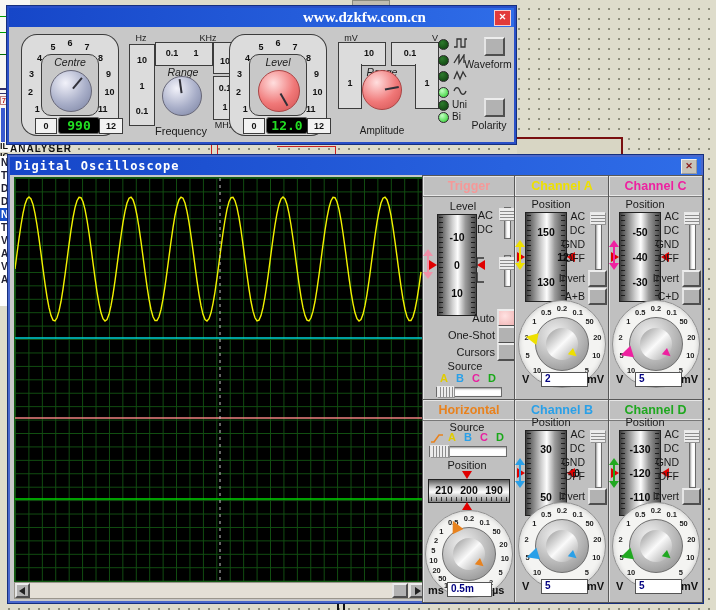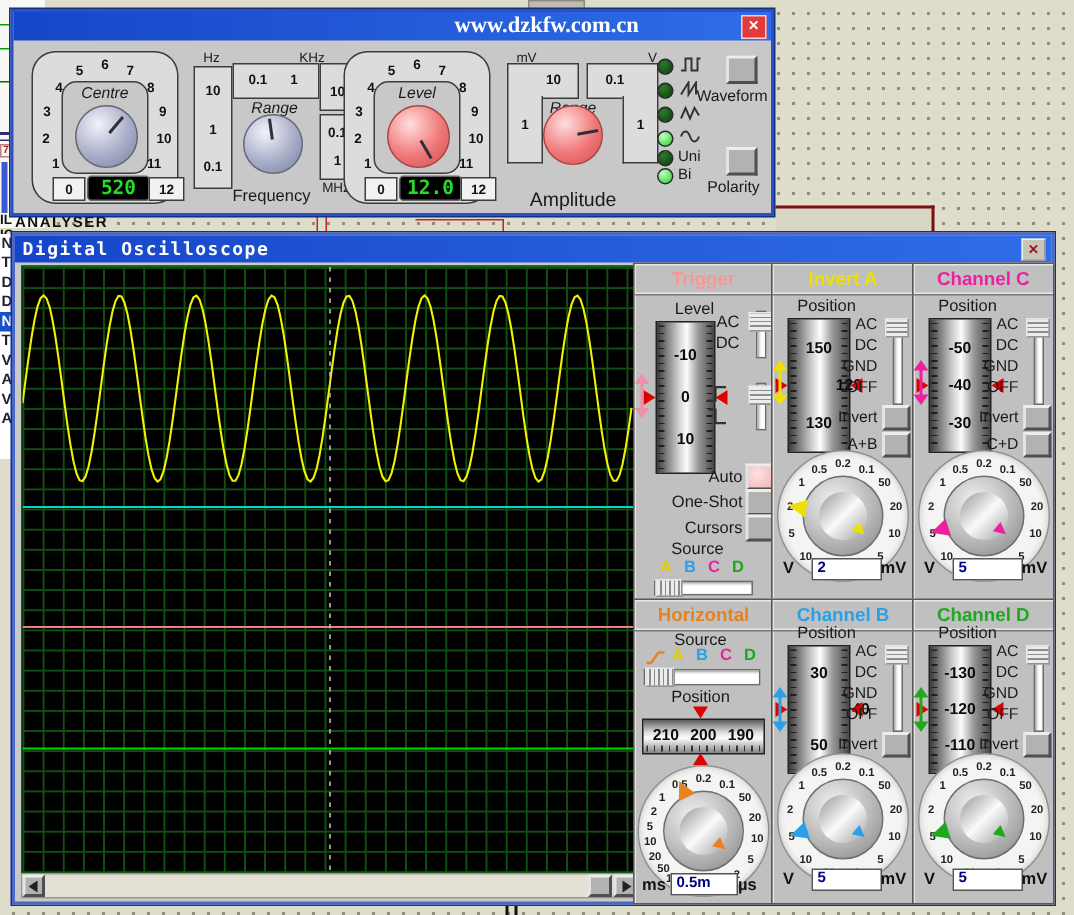--- a/index.html
+++ b/index.html
@@ -145,21 +145,21 @@
           <div class="pnum" style="left: 78.4px; top: 53.3px;">10</div>
           <div class="pnum" style="left: 71.8px; top: 70.1px;">11</div>
         </div>
       <div class="plabel ital" style="left:19px;top:22px;width:60px">Centre</div>
       <div class="sphere lav" style="left:29px;top:36px;width:40px;height:40px">
         <div class="sptr" style="transform:rotate(40deg)">
             <div class="sline"></div>
           </div>
       </div>
       <div class="whitebox" style="left:14px;top:84px;width:20px;height:14px;line-height:14px">0</div>
-      <div class="lcd" style="left:37px;top:83px;width:40px;height:15px;line-height:15px">520</div>
+      <div class="lcd" style="left:37px;top:83px;width:40px;height:15px;line-height:15px">990</div>
       <div class="whitebox" style="left:78px;top:84px;width:22px;height:14px;line-height:14px">12</div>
     </div>
 
     <div class="slabel" style="left:118px;top:25px;width:28px;font-size:9px">Hz</div>
     <div class="plate" style="left:120px;top:36px;width:24px;height:80px">
       <div class="pnum" style="left:2px;top:10px">10</div>
       <div class="pnum" style="left:2px;top:36px">1</div>
       <div class="pnum" style="left:2px;top:61px">0.1</div>
     </div>
     <div class="slabel" style="left:184px;top:25px;width:30px;font-size:9px">KHz</div>
@@ -226,21 +226,21 @@
     </div>
     <div class="plate" style="left:406px;top:56px;width:22px;height:44px;border-top:none">
       <div class="pnum" style="left:1px;top:14px">1</div>
     </div>
     <div class="plabel ital" style="left:343px;top:58px;width:60px">Range</div>
     <div class="sphere redk" style="left:353px;top:62px;width:38px;height:38px">
       <div class="sptr" style="transform:rotate(80deg)">
           <div class="sline"></div>
         </div>
     </div>
-    <div class="plabel" style="left:337px;top:117px;width:72px;font-size:13px">Amplitude</div>
+    <div class="plabel" style="left:337px;top:117px;width:72px;font-size:10px">Amplitude</div>
 
     <div id="wf-leds"></div>
     <div class="sqbtn" style="left:475px;top:29px;width:17px;height:15px"></div>
     <div class="plabel" style="left:452px;top:50px;width:54px;font-size:10.5px">Waveform</div>
     <div class="led" id="led-uni" style="left:429px;top:92px"></div>
     <div class="slabel" style="left:443px;top:91px;width:24px;text-align:left">Uni</div>
     <div class="led on" id="led-bi" style="left:429px;top:104px"></div>
     <div class="slabel" style="left:443px;top:103px;width:24px;text-align:left">Bi</div>
     <div class="sqbtn" style="left:475px;top:90px;width:17px;height:15px"></div>
     <div class="plabel" style="left:455px;top:111px;width:50px;font-size:10.5px">Polarity</div>
@@ -382,21 +382,21 @@
             <div class="ktri2" style="border-bottom-color: rgb(232, 130, 30);"></div>
           </div>
         </div>
       <span class="unit" style="left:5px;top:184px">ms</span>
       <div class="valbox" style="left:24px;top:182px;width:40px">0.5m</div>
       <span class="unit" style="left:69px;top:184px">µs</span>
     </div>
 
     <div id="osc-client">
         <div class="panel" style="left: 504px; top: 18px; width: 94px; height: 224px;">
-          <div class="phdr" style="color: rgb(238, 224, 0);">Invert A</div>
+          <div class="phdr" style="color: rgb(238, 224, 0);">Channel A</div>
           <div class="plabel" style="left: 8px; top: 22px; width: 56px; font-size: 11px;">Position</div>
           <div class="vscale" style="left: 10px; top: 36px; width: 40px; height: 88px;">
             <div class="vsnum" style="top: 22%;">150</div>
             <div class="vsnum" style="top: 50%; padding-left: 20px;">120</div>
             <div class="vsnum" style="top: 78%;">130</div>
             <div class="rml"></div>
             <div class="rmr"></div>
           </div>
           <div class="da" style="left: 0px; top: 64px; height: 30px;">
             <div class="abs" style="left: 4px; top: 5px; width: 2px; height: 20px; background: rgb(238, 224, 0);"></div>

